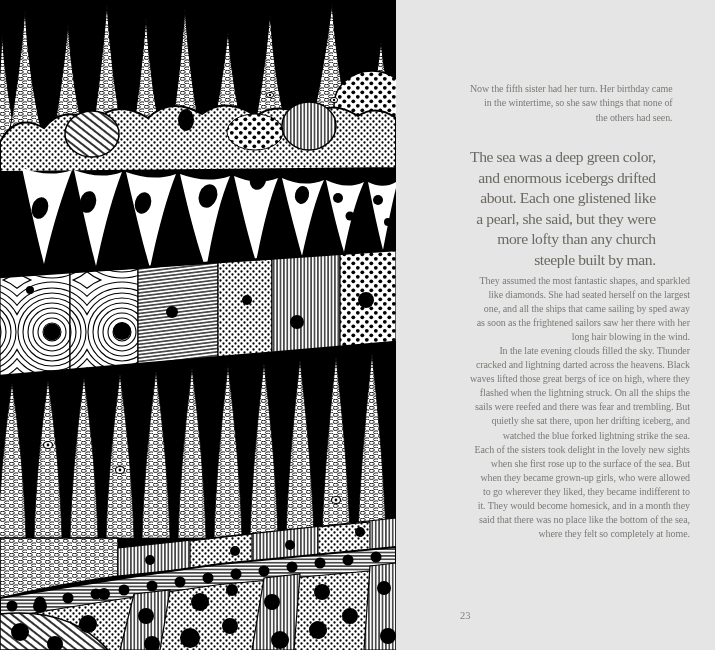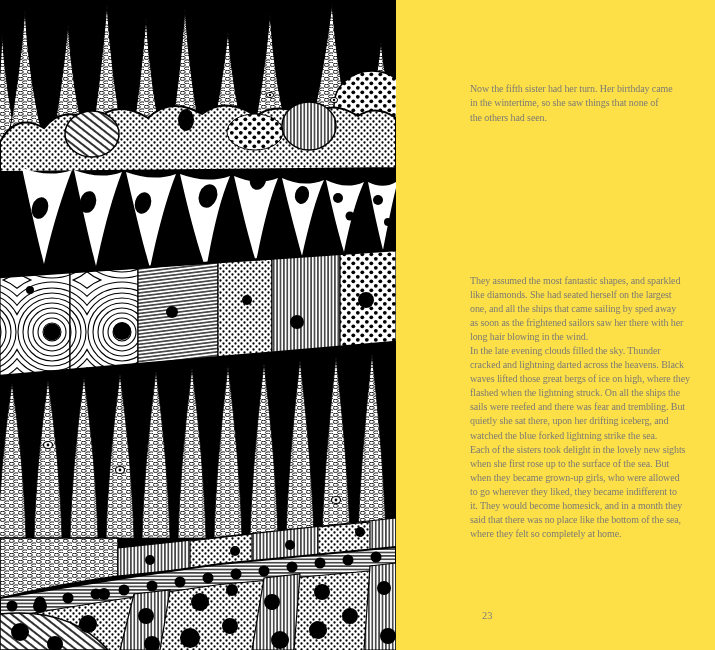--- a/index.html
+++ b/index.html
@@ -1,32 +1,33 @@
 <!DOCTYPE html>
 <html><head>
 <meta charset="utf-8">
 <style>
   html,body{margin:0;padding:0;background:#ffffff;}
   .page{
-    position:relative;width:715px;height:650px;background:#fde047;overflow:hidden;
+    position:relative;width:715px;height:650px;background:#e5e5e5;overflow:hidden;
     font-family:"Liberation Serif","DejaVu Serif",serif;
+    text-align:right;
   }
   .art{position:absolute;left:0;top:0;}
   .page p{position:absolute;left:470px;margin:0;white-space:pre;}
   .intro{
     top:82px;font-size:10px;line-height:14.4px;letter-spacing:-0.1px;color:#7c7a75;
   }
   .quote{
     top:147px;font-size:15.6px;line-height:20.6px;letter-spacing:-0.4px;color:#6b6962;
   }
   .bodytext{
     top:274px;font-size:10px;line-height:14.05px;letter-spacing:-0.1px;color:#7c7a75;
   }
   .pagenum{
-    position:absolute;left:482px;top:610px;font-size:10.5px;color:#81807b;
+    position:absolute;left:460px;top:610px;font-size:10.5px;color:#81807b;
   }
 </style>
 </head>
 <body>
 
 <div class="page">
 
   <svg class="art" width="396" height="650" viewBox="0 0 396 650">
     <defs>
       <pattern id="peb" width="9" height="7" patternUnits="userSpaceOnUse">
@@ -238,20 +239,26 @@
           <circle cx="350" cy="616" r="8"></circle>
         <circle cx="384" cy="588" r="7"></circle>
           <circle cx="388" cy="636" r="8"></circle>
       </g>
     </g>
   </svg>
 
   <p class="intro">Now the fifth sister had her turn. Her birthday came
 in the wintertime, so she saw things that none of
 the others had seen.</p>
+  <p class="quote">The sea was a deep green color,
+and enormous icebergs drifted
+about. Each one glistened like
+a pearl, she said, but they were
+more lofty than any church
+steeple built by man.</p>
   <p class="bodytext">They assumed the most fantastic shapes, and sparkled
 like diamonds. She had seated herself on the largest
 one, and all the ships that came sailing by sped away
 as soon as the frightened sailors saw her there with her
 long hair blowing in the wind.
 In the late evening clouds filled the sky. Thunder
 cracked and lightning darted across the heavens. Black
 waves lifted those great bergs of ice on high, where they
 flashed when the lightning struck. On all the ships the
 sails were reefed and there was fear and trembling. But

